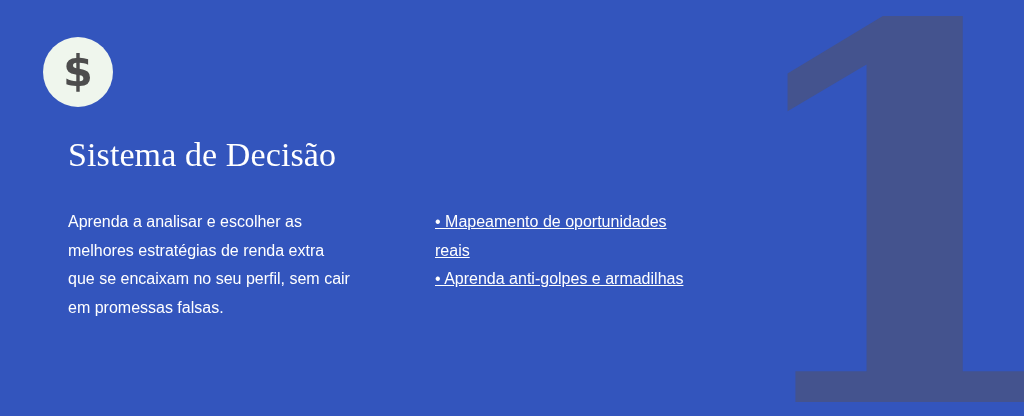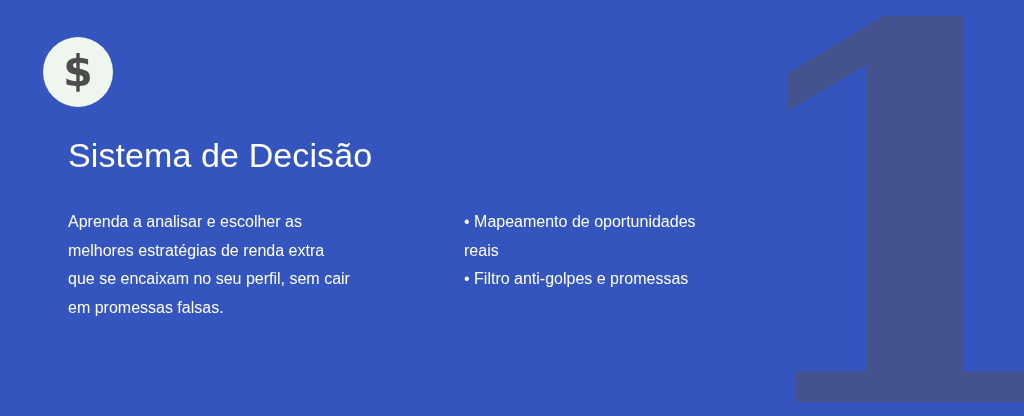--- a/index.html
+++ b/index.html
@@ -80,21 +80,21 @@
     letter-spacing: 0.2px;
     white-space: nowrap;
   }
 
   
   #subtitle {
     position: absolute;
     left: 68px;
     top: 136px;
     color: #ffffff;
-    font-family: Liberation Sans, sans-serif;
+    font-family: Liberation Serif, serif;
     font-weight: 400;
     font-size: 34px;
     letter-spacing: 0.1px;
     z-index: 2;
   }
 
   
   #body-columns {
     position: absolute;
     left: 68px;
@@ -111,21 +111,22 @@
     font-size: 16px;
     line-height: 28.5px;
   }
   #col-left {
     width: 282px;
     flex: 0 0 282px;
   }
   #col-right {
     width: 260px;
     flex: 0 0 260px;
-    margin-left: 114px;
+    margin-left: 85px;
+    text-decoration: underline;
   }
   .bullet-line {
     display: block;
   }
 </style>
 </head>
 <body>
 
 <div id="slide">
 
@@ -141,17 +142,17 @@
     </div>
   </div>
 
   <div id="subtitle">Sistema de Decisão</div>
 
   <div id="body-columns">
     <div id="col-left" class="body-col">Aprenda a analisar e escolher as melhores estratégias de renda extra que se encaixam no seu perfil, sem cair em promessas falsas.</div>
 
     <div id="col-right" class="body-col">
       <span class="bullet-line">• Mapeamento de oportunidades reais</span>
-      <span class="bullet-line"> • Filtro anti-golpes e promessas</span>
+      <span class="bullet-line"> • Aprenda anti-golpes e armadilhas</span>
     </div>
   </div>
 
 </div>
 
 </body></html>

